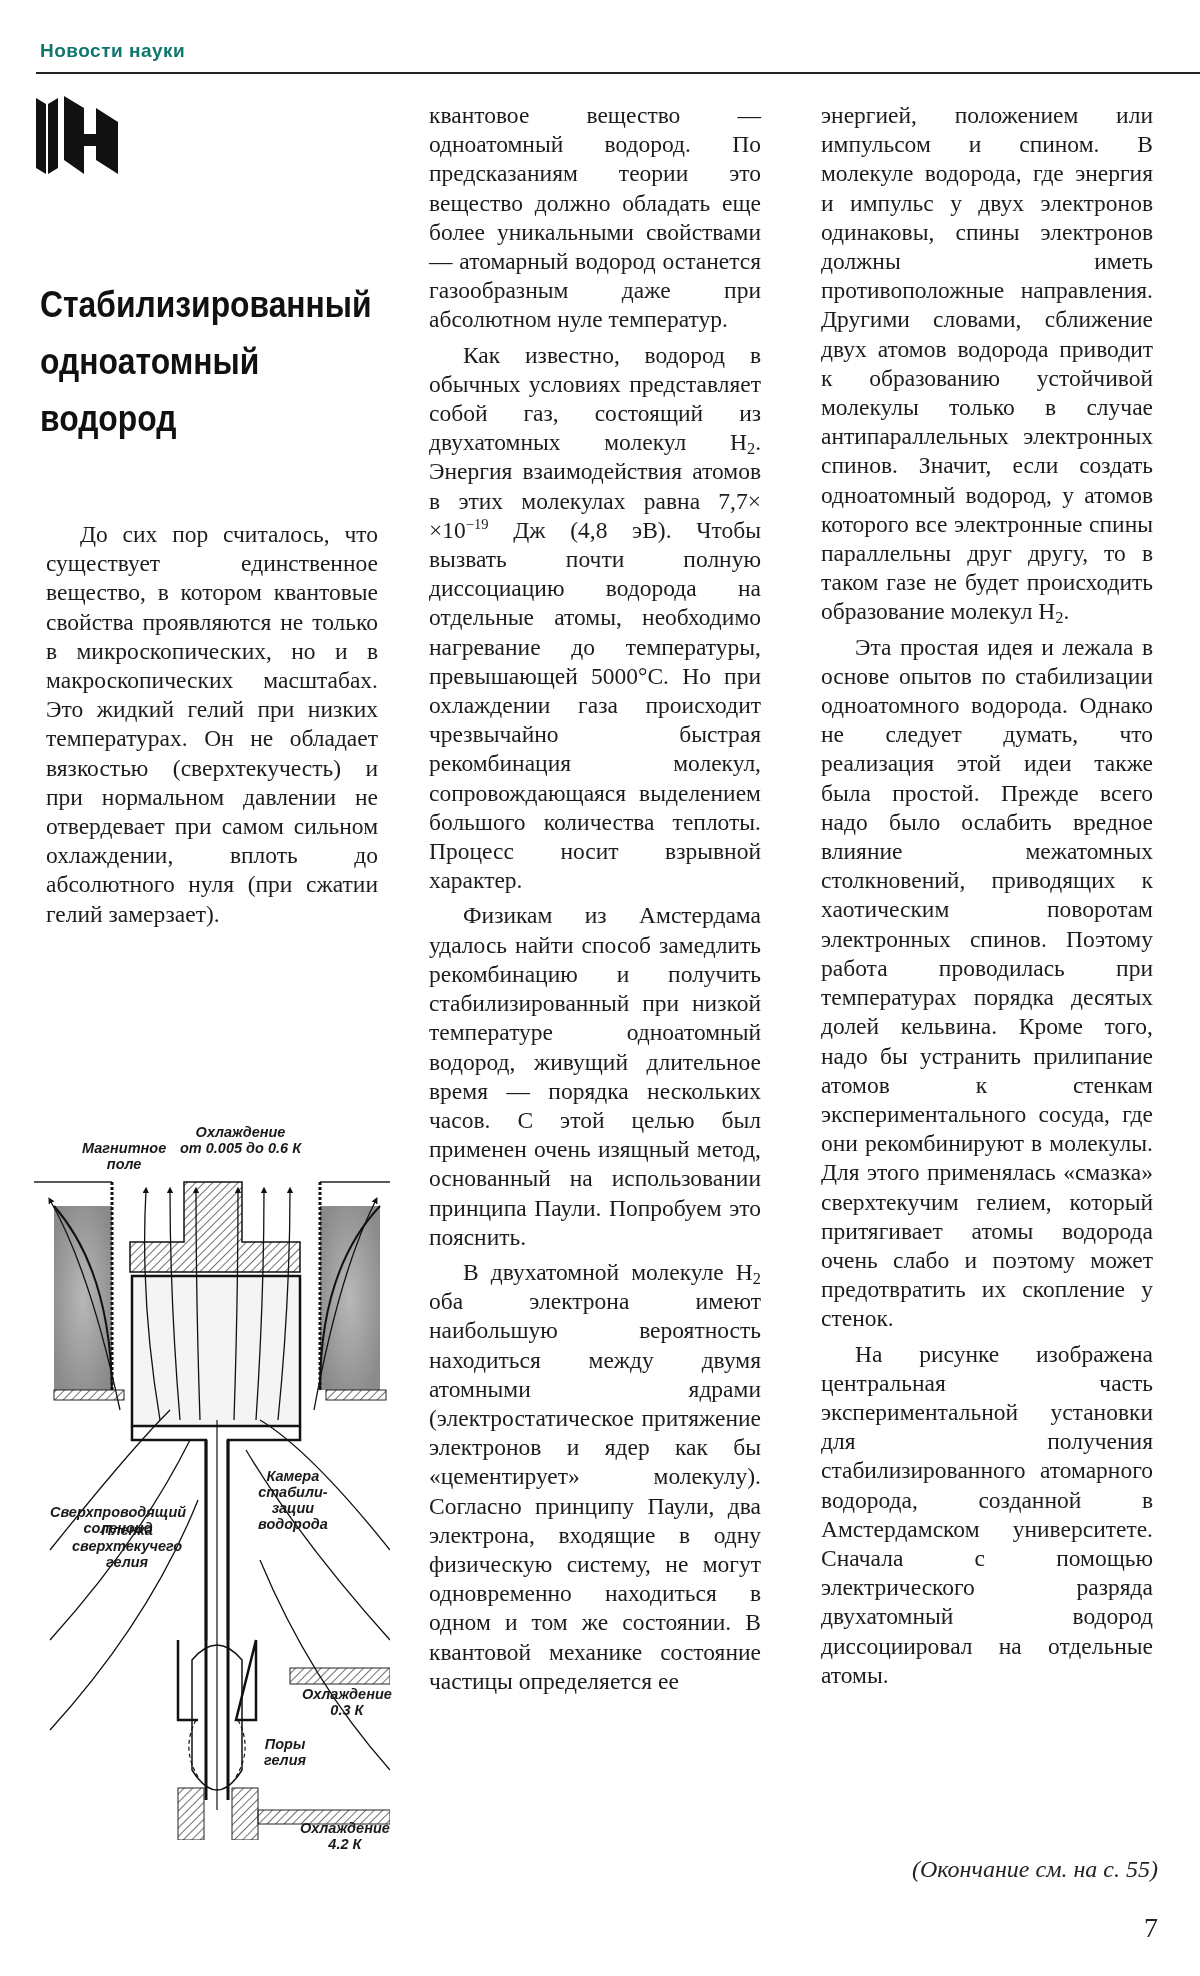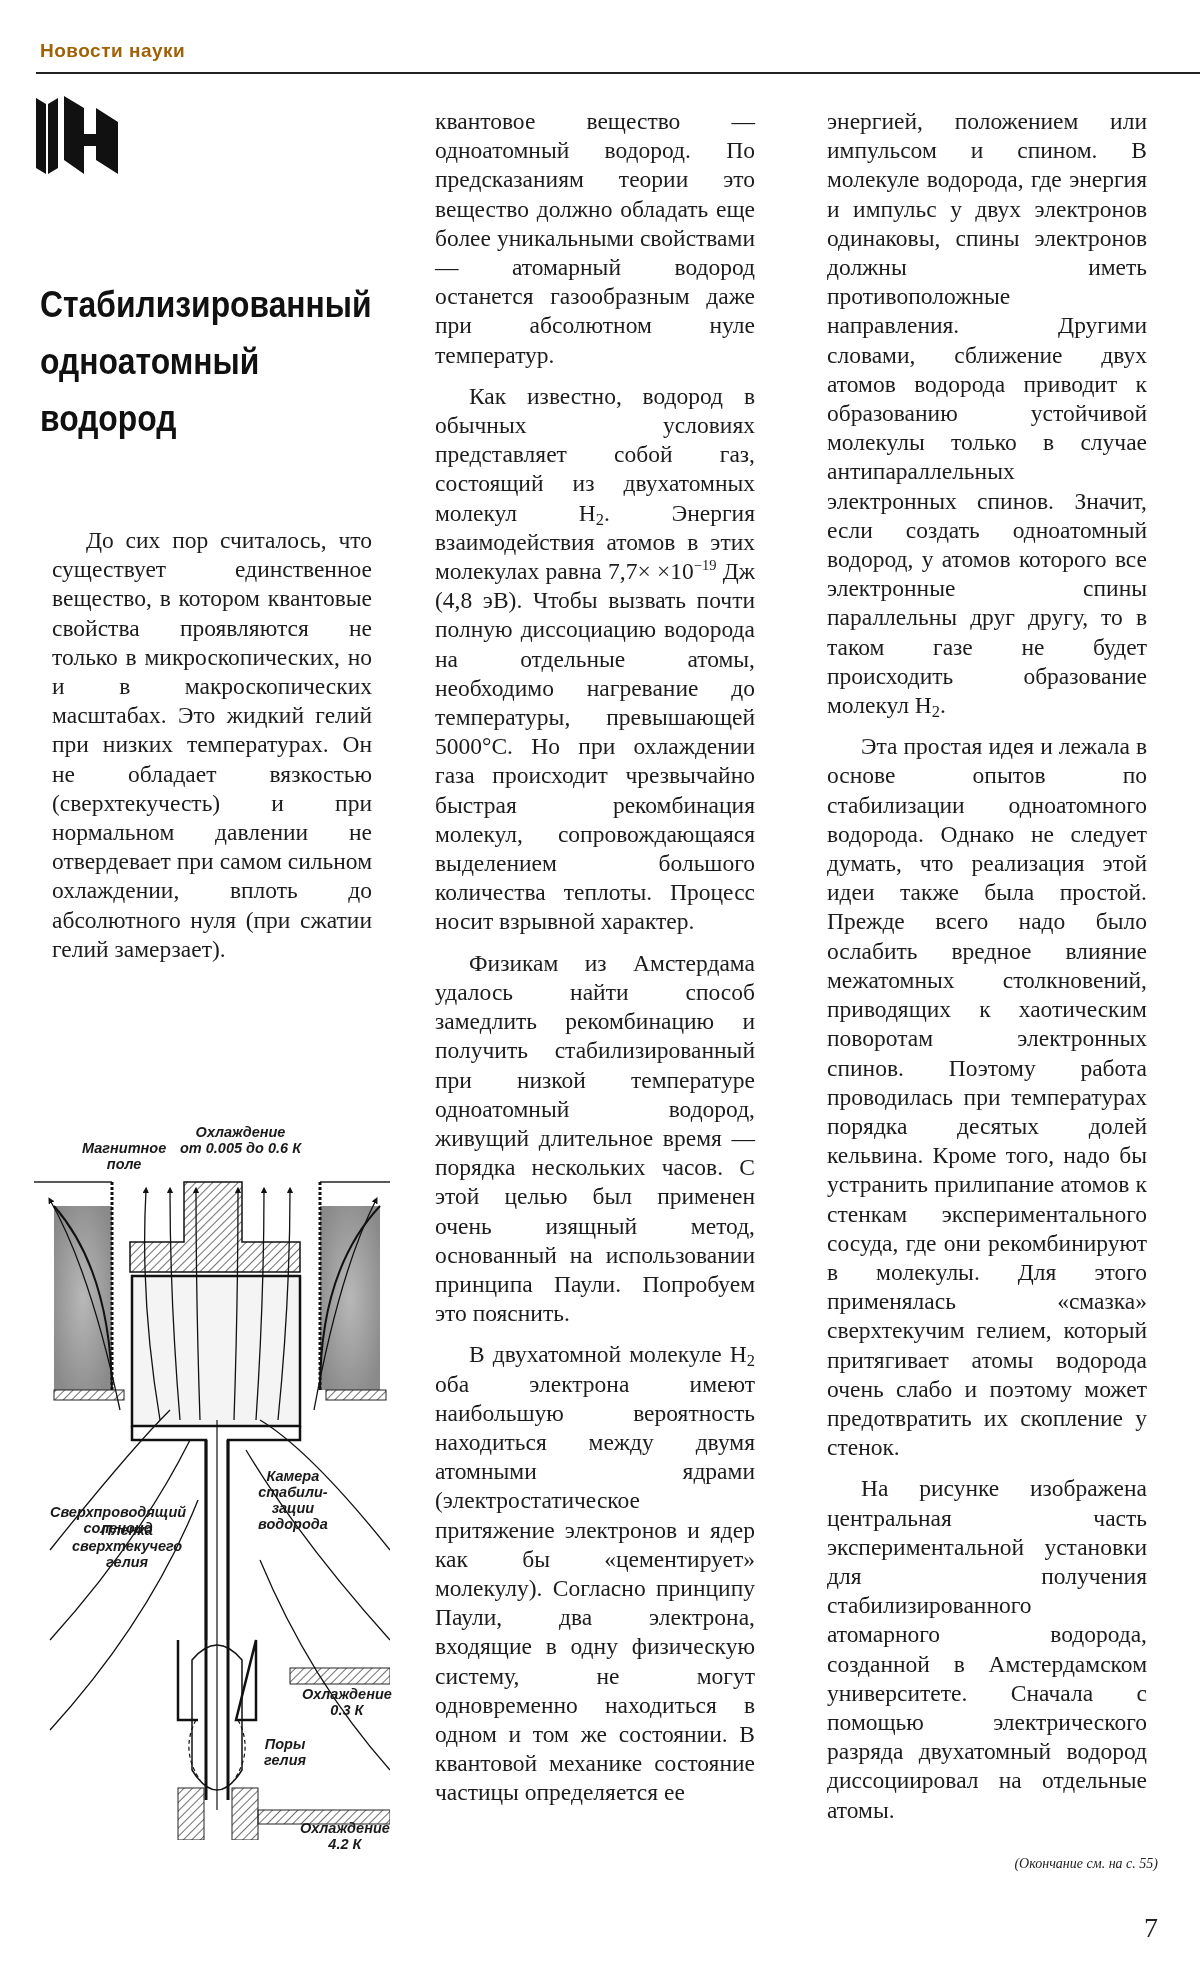--- a/index.html
+++ b/index.html
@@ -4,47 +4,47 @@
 <style>
   html, body { margin: 0; padding: 0; }
   body {
     width: 1200px; height: 1976px; position: relative; overflow: hidden;
     background: #ffffff; color: #1a1a1a;
     font-family: "Liberation Serif", "DejaVu Serif", serif;
   }
   .rubric {
     position: absolute; left: 40px; top: 40px;
     font-family: "Liberation Sans", "DejaVu Sans", sans-serif;
-    font-weight: bold; font-size: 19px; letter-spacing: 0.5px; color: #a16207;
+    font-weight: bold; font-size: 19px; letter-spacing: 0.5px; color: #0f766e;
   }
   .rule {
     position: absolute; left: 36px; top: 72px; width: 1164px; height: 0;
     border-top: 2px solid #222;
   }
   .logo { position: absolute; left: 34px; top: 94px; width: 90px; height: 82px; }
   .headline {
     position: absolute; left: 40px; top: 276px; width: 350px;
     font-family: "Liberation Sans", "DejaVu Sans", sans-serif;
     font-weight: bold; font-size: 37px; line-height: 57px; color: #111;
     transform: scaleX(0.86); transform-origin: left top; white-space: nowrap;
   }
   .headline div { display: block; }
   .col {
     position: absolute; width: 344px;
     font-size: 23.5px; line-height: 29.2px; color: #1c1c1c;
     text-align: justify; hyphens: manual;
   }
-  .col p { margin: 12px; text-indent: 0; }
+  .col p { margin: 6px; text-indent: 0; }
   .col p.ind { text-indent: 34px; }
   .col1 { left: 40px; top: 514px; }
   .col2 { left: 423px; top: 95px; }
   .col3 { left: 815px; top: 95px; }
   .cont {
     position: absolute; right: 42px; top: 1856px;
-    font-style: italic; font-size: 14px; color: #222;
+    font-style: italic; font-size: 24px; color: #222;
   }
   .pagenum {
     position: absolute; right: 42px; top: 1912px;
     font-size: 28px; color: #222;
   }
   .figure { position: absolute; left: 20px; top: 1120px; width: 370px; height: 720px; font-weight: bold; }
   .fig-label {
     position: absolute; font-family: "Liberation Sans", "DejaVu Sans", sans-serif;
     font-style: italic; font-size: 14.5px; line-height: 16px; color: #1a1a1a;
     text-align: center; white-space: nowrap;

